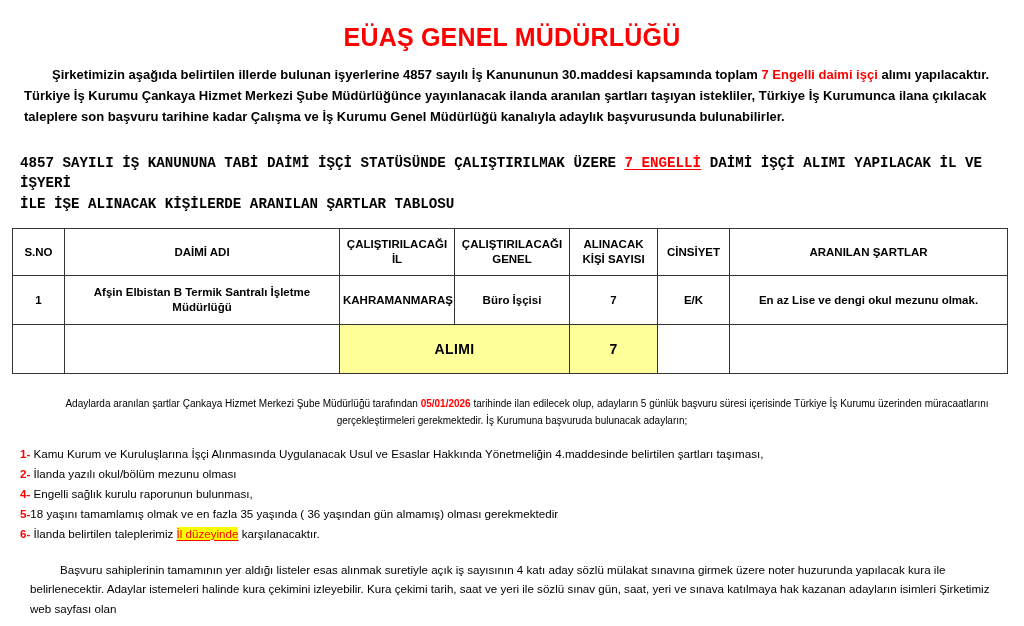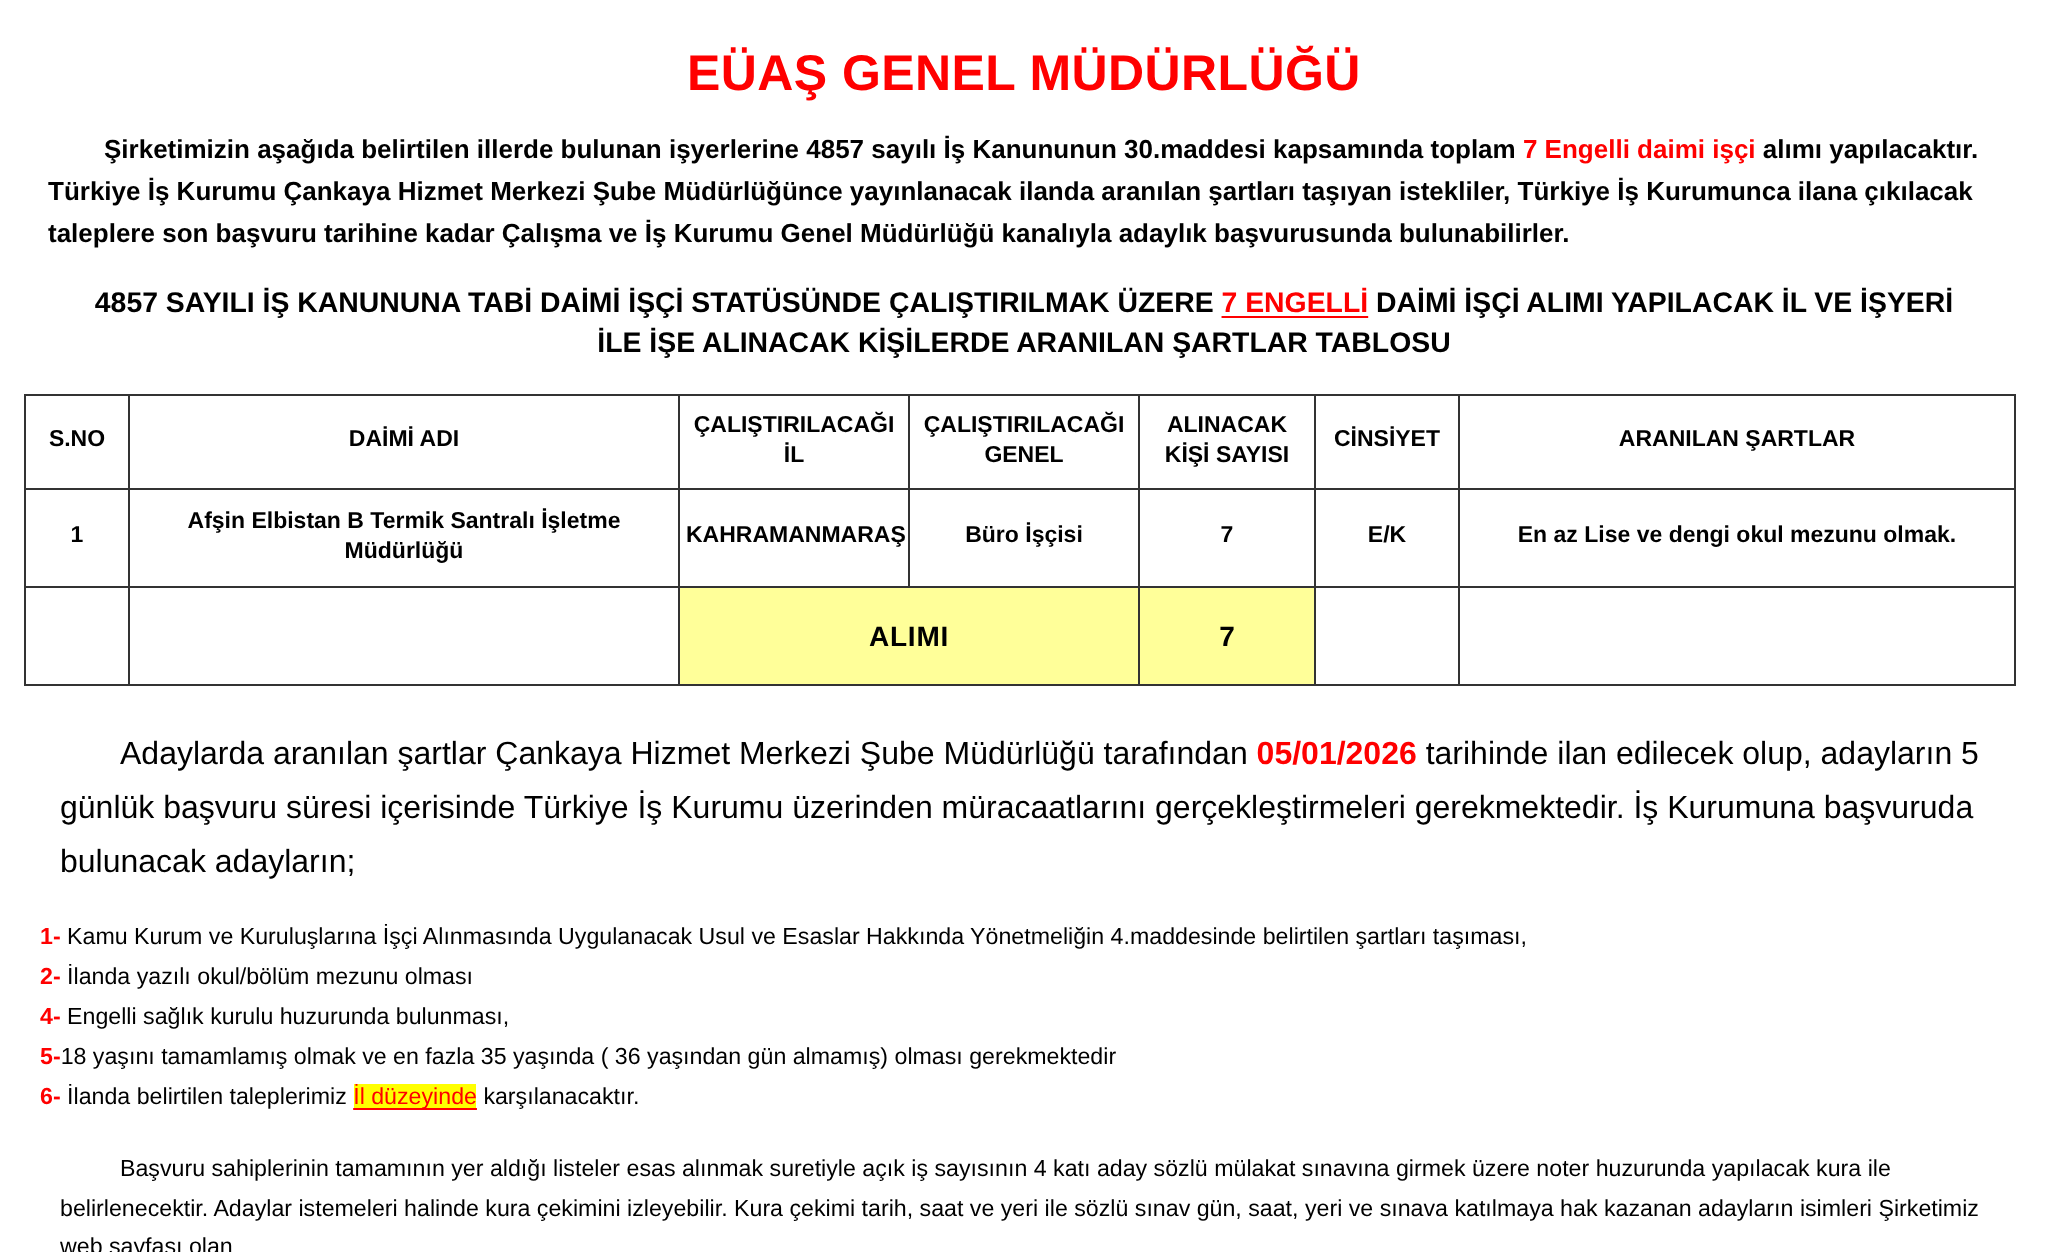--- a/index.html
+++ b/index.html
@@ -55,26 +55,27 @@
     font-weight: bold;
     line-height: 1.62;
     text-align: left;
     text-indent: 28px;
     padding: 0 12px 0 8px;
   }
   .intro .red { color: #ff0000; }
 
   
   .table-heading {
-    margin: 15px 0 0 0;
-    text-align: center;
+    margin: 26px 0 0 0;
+    text-align: left;
     font-size: 14.2px;
     font-weight: bold;
     line-height: 1.45;
     padding: 0 4px;
+    font-family: Liberation Mono, monospace;
   }
   .table-heading .red-underline {
     color: #ff0000;
     text-decoration: underline;
     text-underline-offset: 2px;
   }
 
   
   .table-wrap {
     margin: 14px 0 0 -4px;
@@ -119,26 +120,26 @@
   .col-sno    { width: 52px; }
   .col-isyeri { width: 275px; }
   .col-il     { width: 115px; }
   .col-unvan  { width: 115px; }
   .col-kisi   { width: 88px; }
   .col-cins   { width: 72px; }
   .col-sart   { width: 278px; }
 
   
   .body-para {
-    font-size: 16px;
+    font-size: 10px;
     line-height: 1.68;
     margin: 22px 0 0 0;
     text-indent: 30px;
     padding: 0 14px 0 14px;
-    text-align: left;
+    text-align: center;
   }
   .body-para .red-bold {
     color: #ff0000;
     font-weight: bold;
   }
 
   .list {
     margin: 14px 0 0 0;
     padding: 0 14px 0 4px;
     font-size: 11.6px;
@@ -232,21 +233,21 @@
   </p>
 
   <div class="list">
     <div class="list-item">
       <span class="list-num">1-</span><span> Kamu Kurum ve Kuruluşlarına İşçi Alınmasında Uygulanacak Usul ve Esaslar Hakkında Yönetmeliğin 4.maddesinde belirtilen şartları taşıması,</span>
     </div>
     <div class="list-item">
       <span class="list-num">2-</span><span> İlanda yazılı okul/bölüm mezunu olması</span>
     </div>
     <div class="list-item">
-      <span class="list-num">4-</span><span> Engelli sağlık kurulu huzurunda bulunması,</span>
+      <span class="list-num">4-</span><span> Engelli sağlık kurulu raporunun bulunması,</span>
     </div>
     <div class="list-item">
       <span class="list-num">5-</span><span>18 yaşını tamamlamış olmak ve en fazla 35 yaşında ( 36 yaşından gün almamış)  olması gerekmektedir</span>
     </div>
     <div class="list-item">
       <span class="list-num">6-</span><span> İlanda belirtilen taleplerimiz </span><span class="hl">İl düzeyinde</span><span> karşılanacaktır.</span>
     </div>
   </div>
 
   <p class="body-para2">

